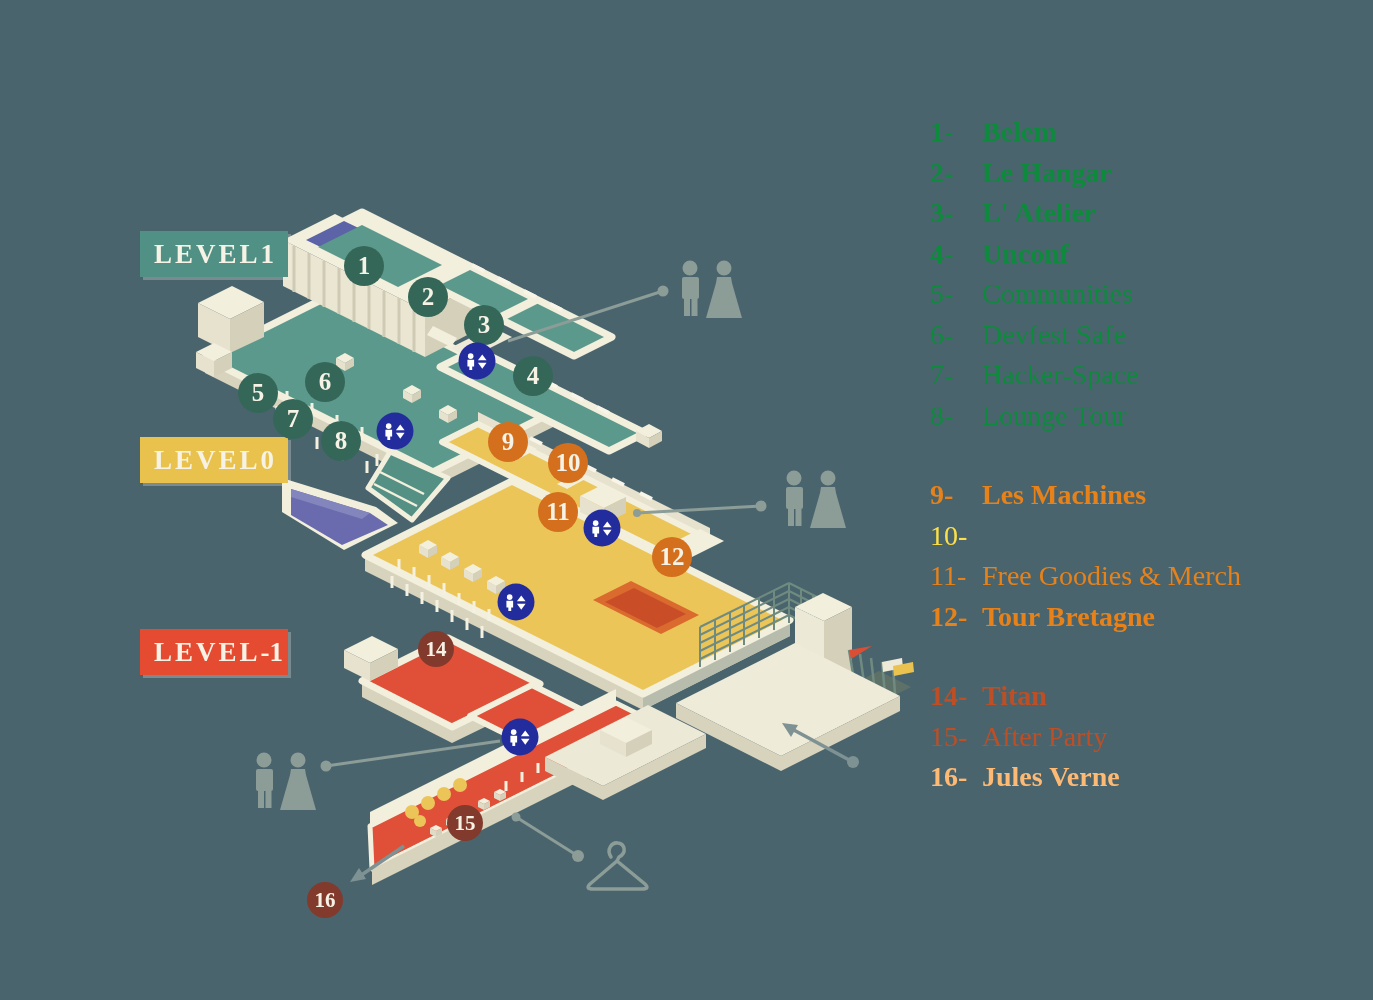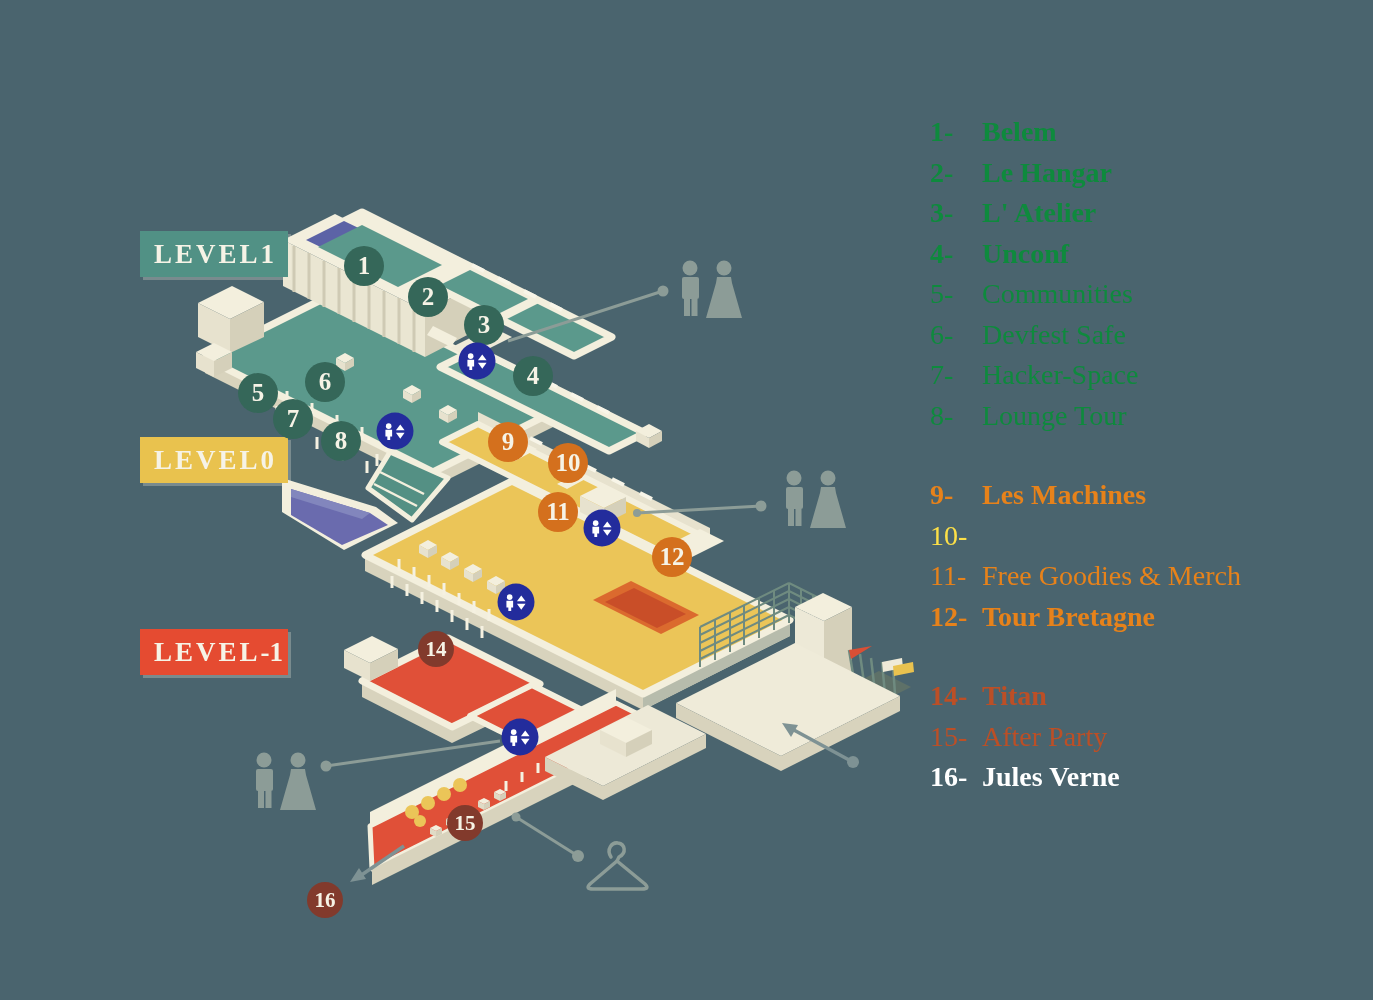--- a/index.html
+++ b/index.html
@@ -438,21 +438,21 @@
       </div>
       <div class="legend-group">
         <div class="legend-row bold" style="color: rgb(188, 79, 38);">
           <span class="num">14-</span>
           <span>Titan</span>
         </div>
         <div class="legend-row" style="color: rgb(188, 79, 38);">
           <span class="num">15-</span>
           <span>After Party</span>
         </div>
-        <div class="legend-row bold" style="color: #ffffff;">
+        <div class="legend-row bold" style="color: #fdba74;">
           <span class="num">16-</span>
           <span>Jules Verne</span>
         </div>
       </div>
     </div>
 
 <div id="overlays">
       <div class="marker green" style="left: 364px; top: 266px;">1</div>
       <div class="marker green" style="left: 428px; top: 297px;">2</div>
       <div class="marker green" style="left: 484px; top: 325px;">3</div>

